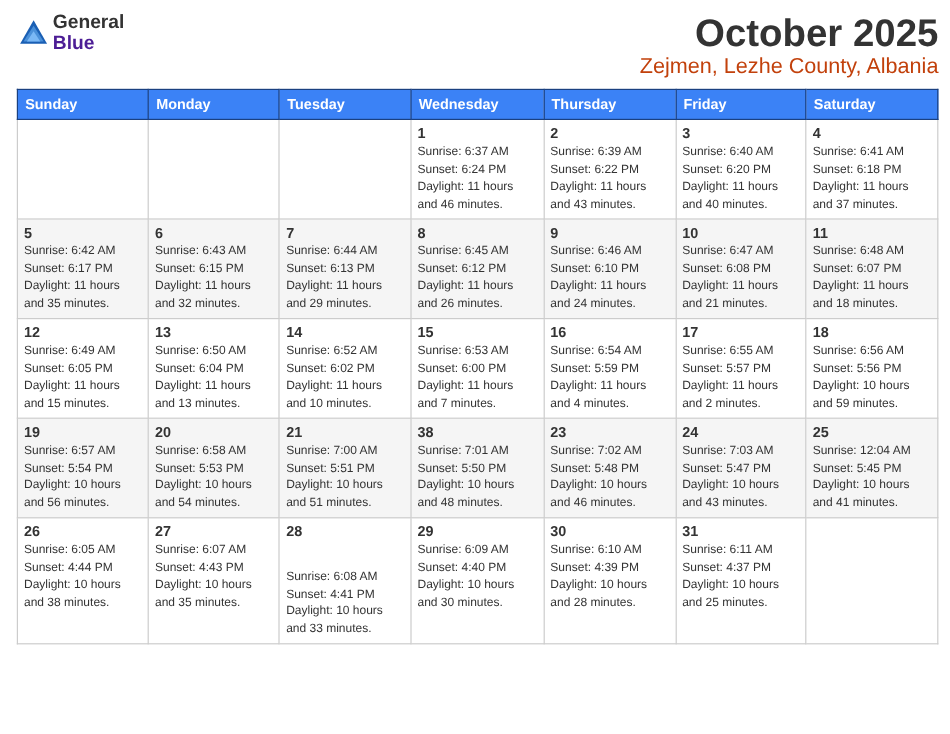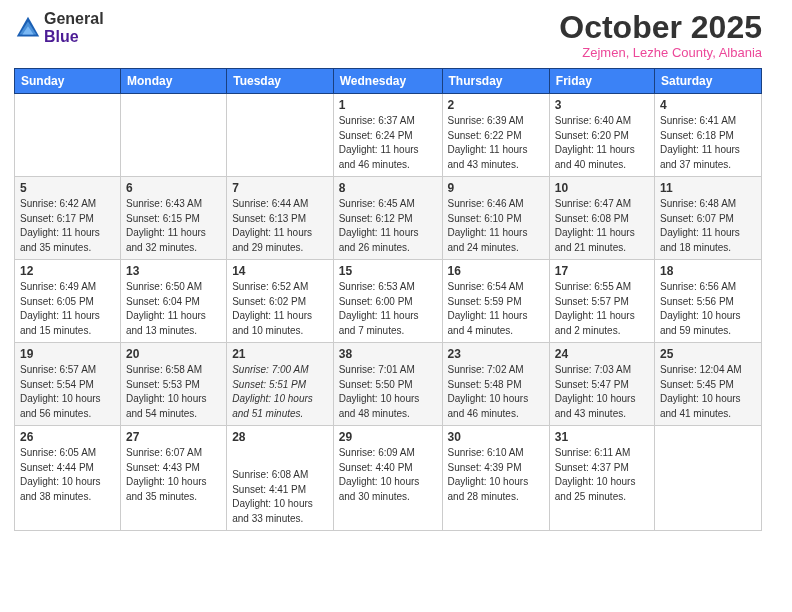--- a/index.html
+++ b/index.html
@@ -7,21 +7,21 @@
       font-family: Arial, sans-serif;
       background: #fff;
       width: 792px;
       min-height: 612px;
       padding: 0;
     }
     .page {
       width: 792px;
       min-height: 612px;
       background: #fff;
-      padding: 10px 30px 10px 14px;
+      padding: 10px 10px 10px 14px;
     }
     .header {
       display: flex;
       justify-content: space-between;
       align-items: flex-start;
       margin-bottom: 8px;
     }
     .logo {
       display: flex;
       align-items: center;
@@ -50,22 +50,22 @@
     .title-block {
       text-align: right;
     }
     .main-title {
       font-size: 32px;
       font-weight: bold;
       color: #333;
       line-height: 1.1;
     }
     .subtitle {
-      font-size: 13px;
-      color: #ec4899;
+      font-size: 18px;
+      color: #c2410c;
     }
     .calendar {
       width: 100%;
       border-collapse: collapse;
       border: 1px solid #ccc;
     }
     .calendar th {
       background: #3b82f6;
       color: #fff;
       font-size: 12px;
@@ -286,21 +286,21 @@
           </td>
           <td>
             <span class="day-number">20</span>
             <div class="day-info" style="white-space: pre-line;">Sunrise: 6:58 AM
 Sunset: 5:53 PM
 Daylight: 10 hours
 and 54 minutes.</div>
           </td>
           <td>
             <span class="day-number">21</span>
-            <div class="day-info" style="white-space: pre-line; font-style: italic;">Sunrise: 7:00 AM
+            <div class="day-info" style="white-space: pre-line;">Sunrise: 7:00 AM
 Sunset: 5:51 PM
 Daylight: 10 hours
 and 51 minutes.</div>
           </td>
           <td>
             <span class="day-number">38</span>
             <div class="day-info" style="white-space: pre-line;">Sunrise: 7:01 AM
 Sunset: 5:50 PM
 Daylight: 10 hours
 and 48 minutes.</div>

